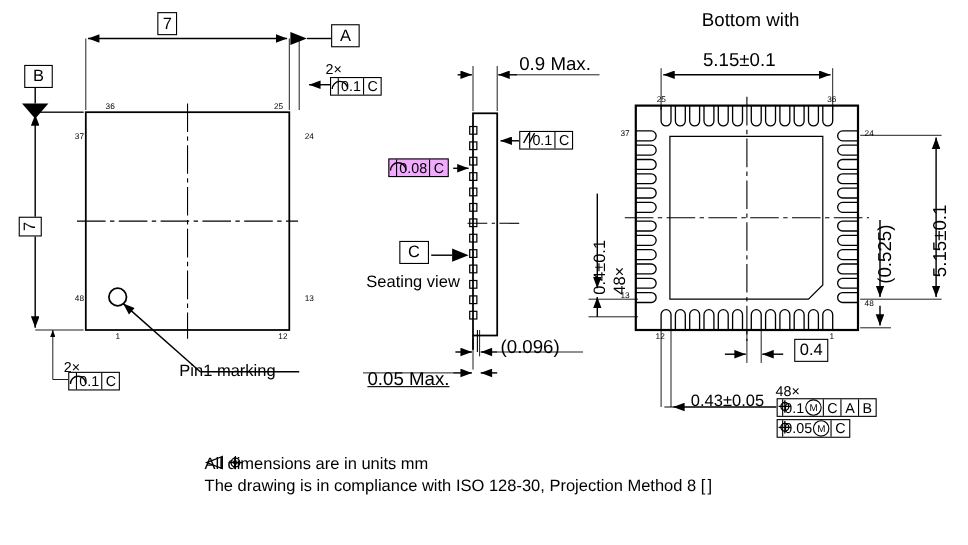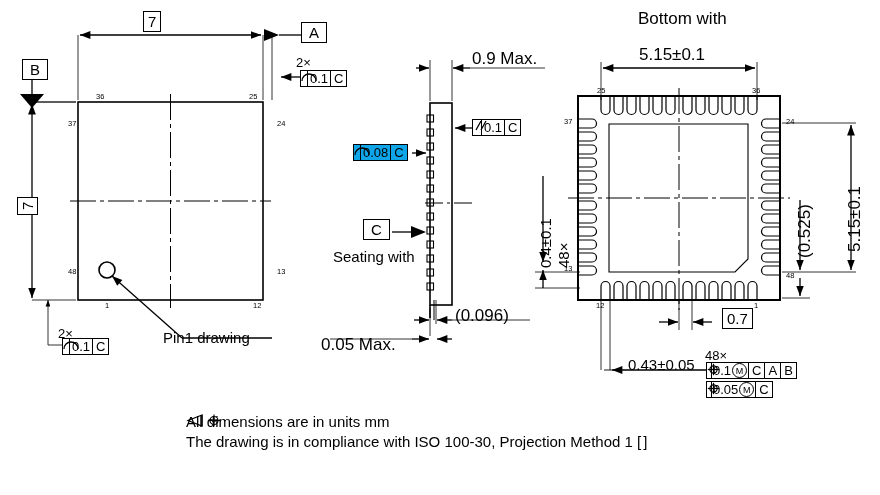--- a/index.html
+++ b/index.html
@@ -245,44 +245,44 @@
 <div style="position:absolute;left:62px;top:338px;display:flex;border:1.2px solid #000;background:#fff;">
   <span style="padding:1px 3px;border-right:1.2px solid #000;display:flex;align-items:center;">
     <svg width="16" height="11" viewBox="0 0 16 11">
           <path d="M1,10 A7,7 0 0,1 15,10" fill="none" stroke="#000" stroke-width="1.3"></path>
         </svg>
   </span>
   <span class="t13" style="padding:0 2px;border-right:1.2px solid #000;">0.1</span>
   <span class="t13" style="padding:0 3px;">C</span>
 </div>
 
-<div class="lbl t15" style="left:163px;top:330px;">Pin1 drawing</div>
+<div class="lbl t15" style="left:163px;top:330px;">Pin1 marking</div>
 
 <div class="lbl t7" style="left:96px;top:93px;">36</div>
 <div class="lbl t7" style="left:249px;top:93px;">25</div>
 <div class="lbl t7" style="left:68px;top:120px;">37</div>
 <div class="lbl t7" style="left:277px;top:120px;">24</div>
 <div class="lbl t7" style="left:68px;top:268px;">48</div>
 <div class="lbl t7" style="left:277px;top:268px;">13</div>
 <div class="lbl t7" style="left:105px;top:302px;">1</div>
 <div class="lbl t7" style="left:253px;top:302px;">12</div>
 
 <div class="lbl t18" style="left:472px;top:50px;">0.9 Max.</div>
 
-<div class="lbl t18" style="left:321px;top:336px;">0.05 Max.</div>
+<div class="lbl t18" style="left:334px;top:336px;text-decoration:underline;">0.05 Max.</div>
 
 <div class="lbl t18" style="left:455px;top:307px;">(0.096)</div>
 
-<div class="lbl t15" style="left:333px;top:249px;">Seating with</div>
+<div class="lbl t15" style="left:333px;top:249px;">Seating view</div>
 
 <div class="lbl t15" style="left:363px;top:222px;">
   <span class="box" style="padding:1px 7px;">C</span>
 </div>
 
-<div style="position:absolute;left:353px;top:144px;display:flex;border:1.2px solid #000;background:#0ea5e9;">
+<div style="position:absolute;left:353px;top:144px;display:flex;border:1.2px solid #000;background:#f0abfc;">
   <span style="padding:1px 3px;border-right:1.2px solid #000;display:flex;align-items:center;">
     <svg width="16" height="11" viewBox="0 0 16 11">
           <path d="M1,10 A7,7 0 0,1 15,10" fill="none" stroke="#000" stroke-width="1.3"></path>
         </svg>
   </span>
   <span class="t13" style="padding:0 2px;border-right:1.2px solid #000;">0.08</span>
   <span class="t13" style="padding:0 3px;">C</span>
 </div>
 
 <div style="position:absolute;left:472px;top:119px;display:flex;border:1.2px solid #000;background:#fff;">
@@ -302,21 +302,21 @@
 
 <div class="lbl t18 rot" style="left:846px;top:252px;transform:rotate(-90deg);">5.15±0.1</div>
 
 <div class="lbl t18 rot" style="left:796px;top:258px;transform:rotate(-90deg);">(0.525)</div>
 
 <div class="lbl t15 rot" style="left:538px;top:268px;transform:rotate(-90deg);">0.4±0.1</div>
 
 <div class="lbl t15 rot" style="left:556px;top:268px;transform:rotate(-90deg);">48×</div>
 
 <div class="lbl t15" style="left:722px;top:311px;">
-  <span class="box">0.7</span>
+  <span class="box">0.4</span>
 </div>
 
 <div class="lbl t15" style="left:628px;top:357px;">0.43±0.05</div>
 
 <div class="lbl t13" style="left:705px;top:349px;">48×</div>
 
 <div style="position:absolute;left:706px;top:362px;display:flex;border:1.2px solid #000;background:#fff;">
   <span style="padding:1px 2px;border-right:1.2px solid #000;display:flex;align-items:center;">
     <svg width="13" height="13" viewBox="0 0 13 13">
       <circle cx="6.5" cy="6.5" r="3.6" fill="none" stroke="#000" stroke-width="1.2"></circle>
@@ -353,21 +353,21 @@
 <div class="lbl t7" style="left:564px;top:118px;">37</div>
 <div class="lbl t7" style="left:786px;top:118px;">24</div>
 <div class="lbl t7" style="left:564px;top:265px;">13</div>
 <div class="lbl t7" style="left:786px;top:272px;">48</div>
 <div class="lbl t7" style="left:596px;top:302px;">12</div>
 <div class="lbl t7" style="left:754px;top:302px;">1</div>
 
 <div class="notes" style="position:absolute;left:186px;top:413px;">
   <div class="t15" style="margin-bottom:3px;">All dimensions are in units mm</div>
   <div class="t15" style="margin-bottom:3px;display:flex;align-items:center;">
-    <span>The drawing is in compliance with ISO 100-30, Projection Method 1 [</span>
+    <span>The drawing is in compliance with ISO 128-30, Projection Method 8 [</span>
     <span style="display:inline-flex;align-items:center;margin:0 1px;">
       <svg width="40" height="15" viewBox="0 0 40 15">
         <path d="M16,2 L2,7.5 L16,13 z" fill="none" stroke="#000" stroke-width="1.2"></path>
         <line x1="16" y1="2" x2="16" y2="13" stroke="#000" stroke-width="1.2"></line>
         <circle cx="28" cy="7.5" r="4" fill="none" stroke="#000" stroke-width="1.2"></circle>
         <circle cx="28" cy="7.5" r="1.6" fill="none" stroke="#000" stroke-width="1"></circle>
         <line x1="28" y1="1.5" x2="28" y2="13.5" stroke="#000" stroke-width="1.1"></line>
         <line x1="22" y1="7.5" x2="34" y2="7.5" stroke="#000" stroke-width="1.1"></line>
       </svg>
     </span>

